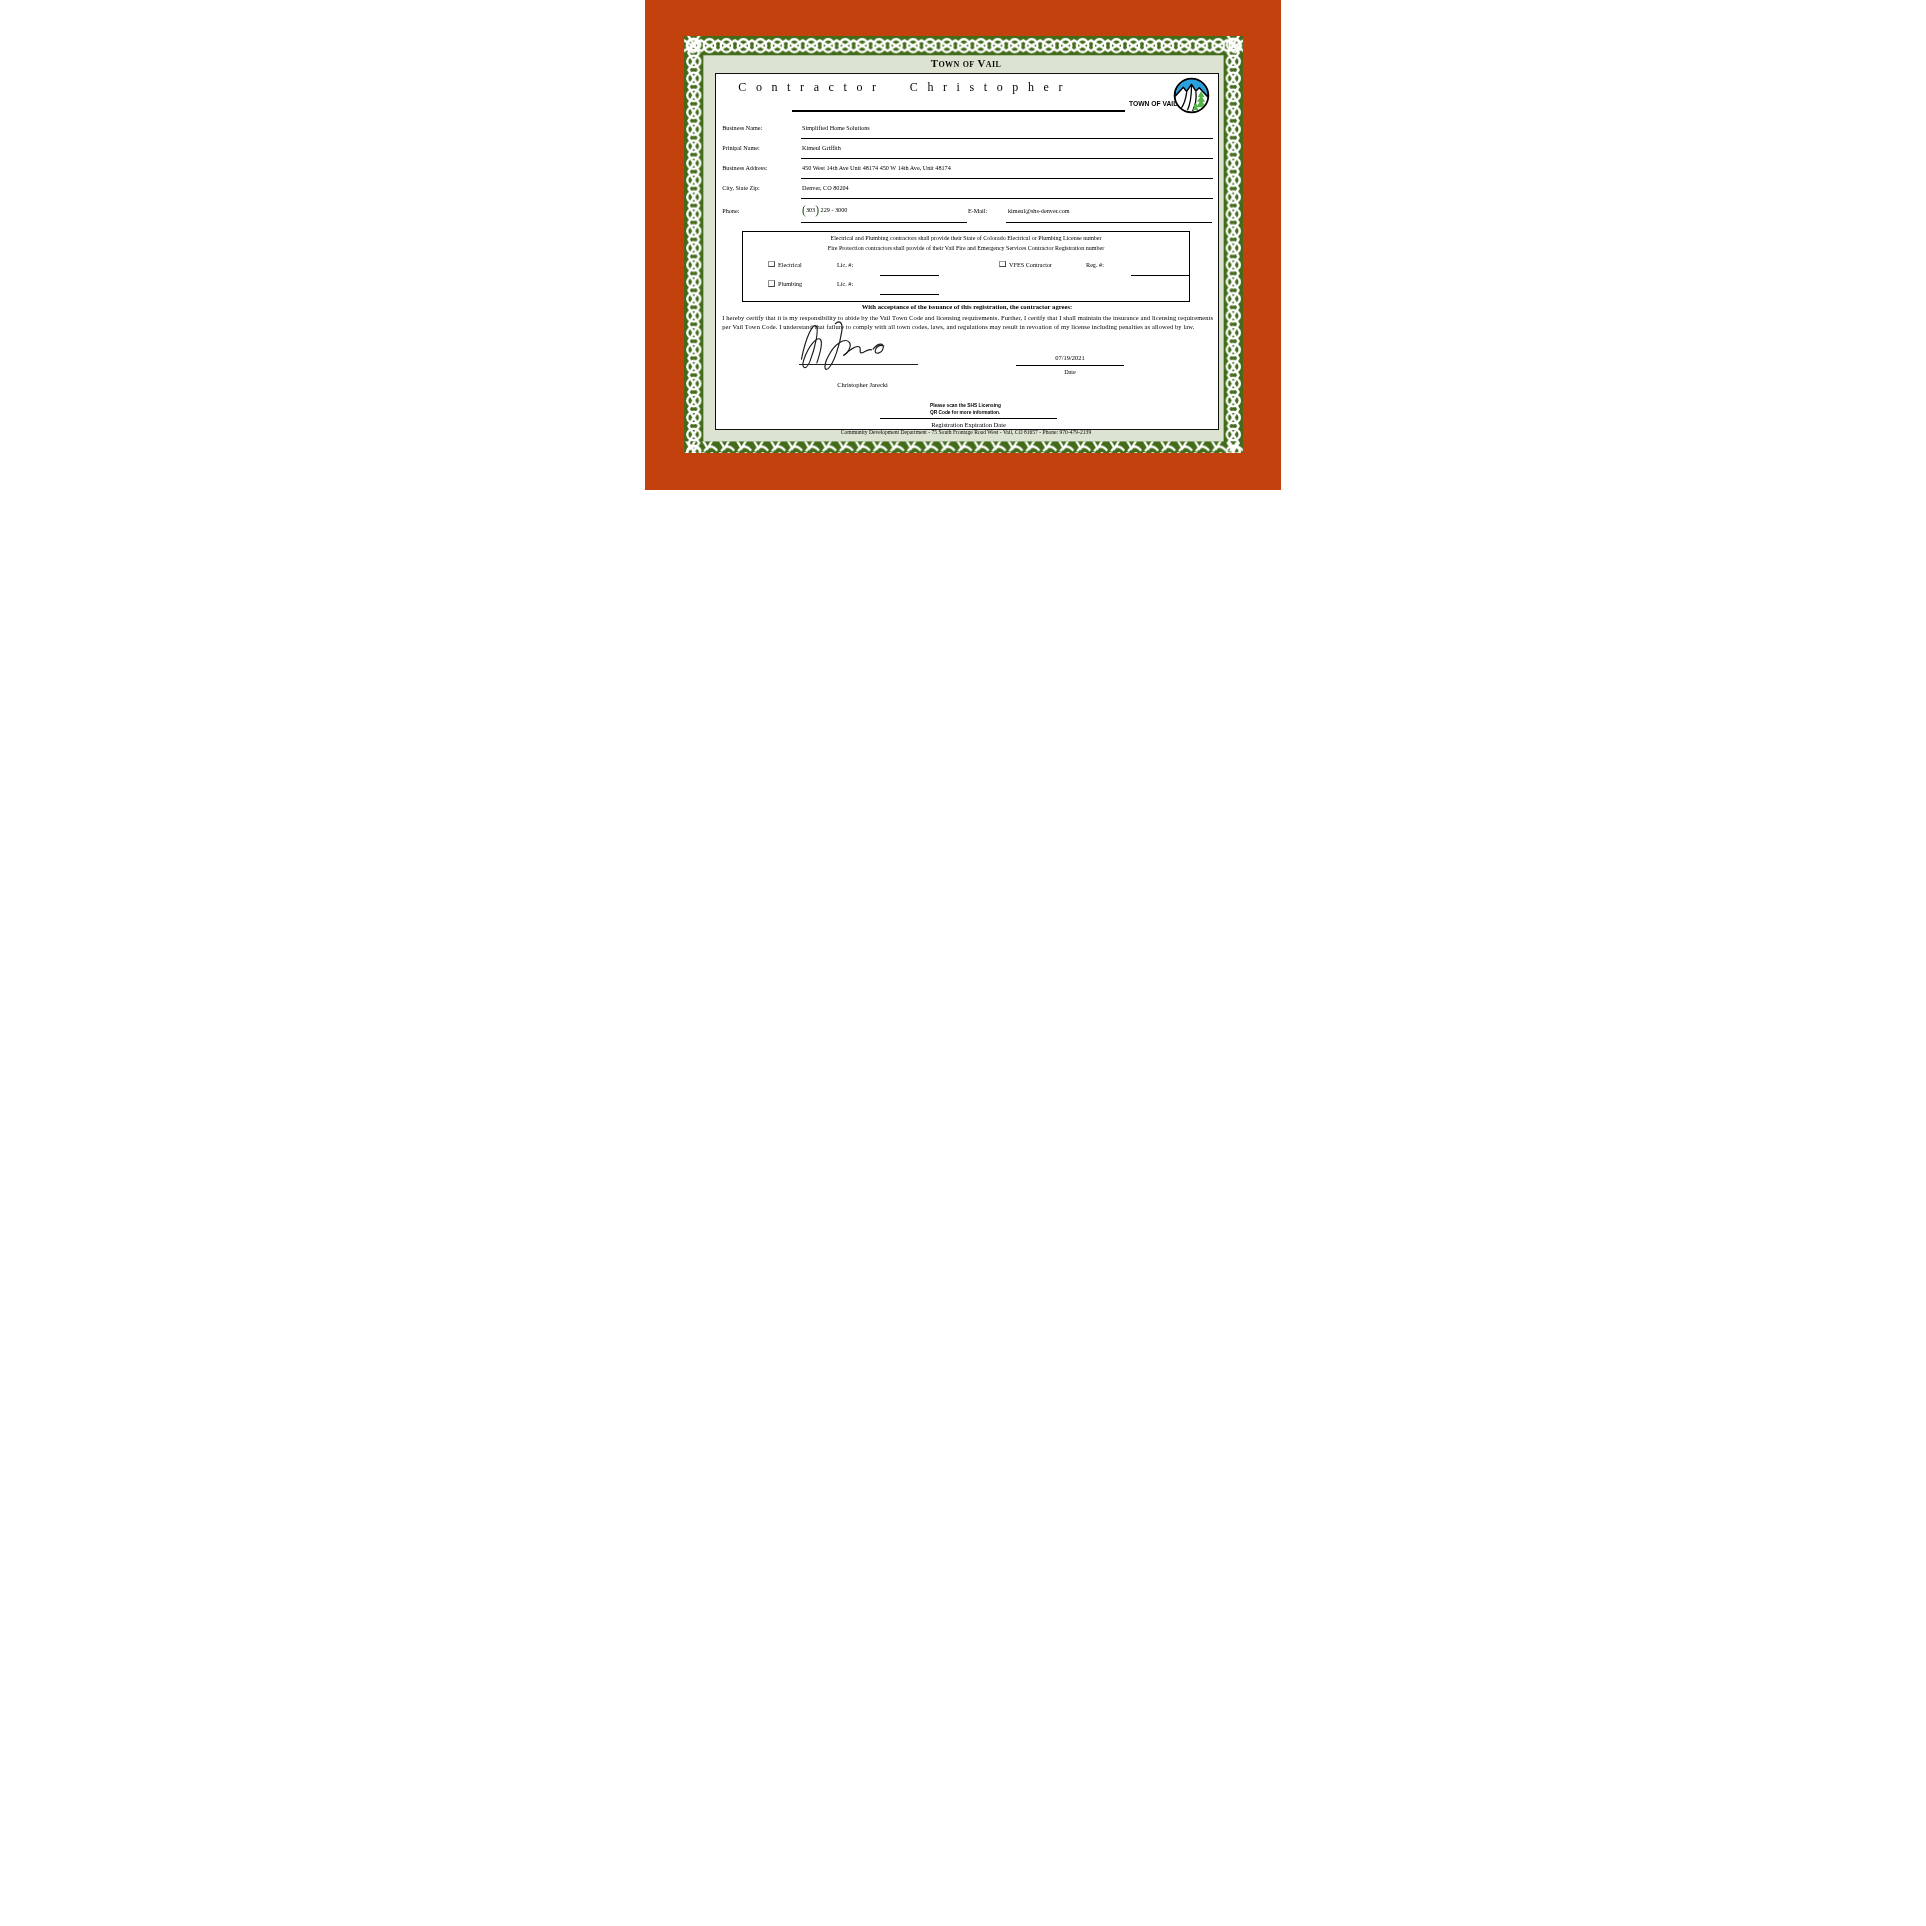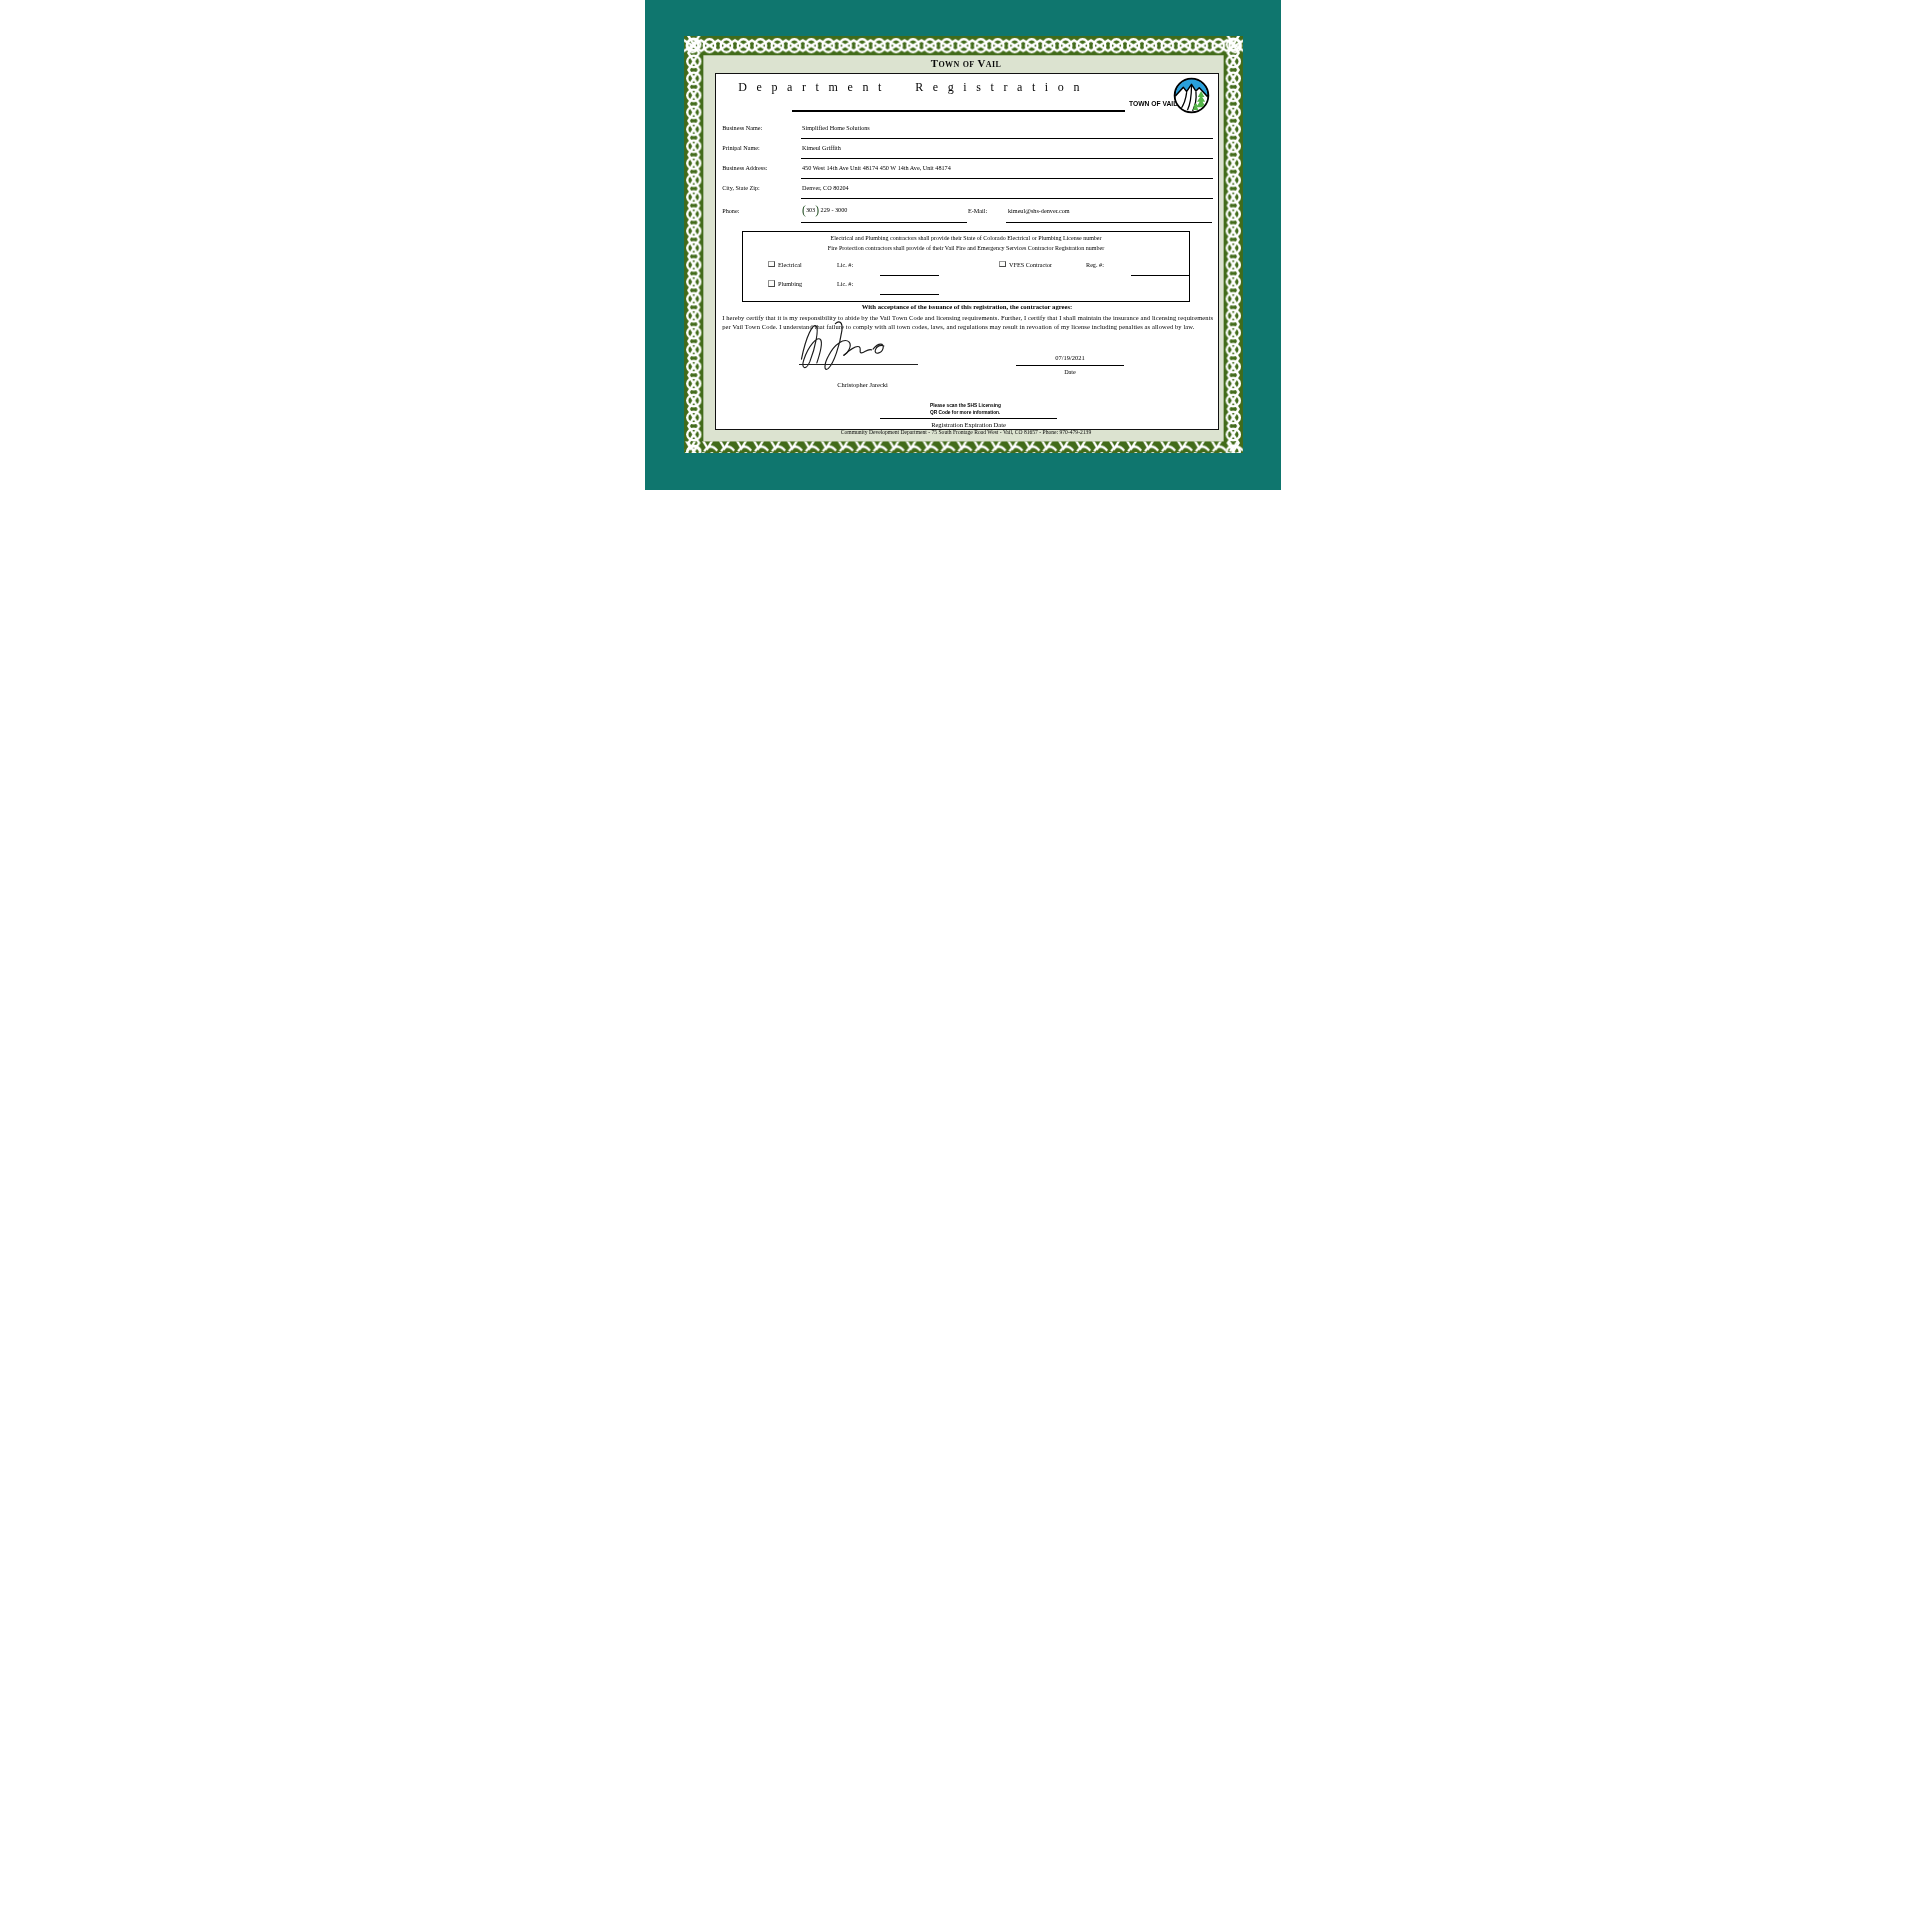--- a/index.html
+++ b/index.html
@@ -1,16 +1,16 @@
 <!DOCTYPE html>
 <html style="font-size:6.2px"><head>
 <meta charset="utf-8">
 <style>
   html,body{margin:0;padding:0;background:#ffffff;}
-  .stage{position:relative;width:636px;height:490px;margin:0 auto;background:#0f766e;
+  .stage{position:relative;width:636px;height:490px;margin:0 auto;background:#c2410c;
          font-family:"Liberation Serif", serif;color:#000;}
   .frame-svg{position:absolute;left:39px;top:36px;}
   .band-title{position:absolute;left:70px;top:57px;width:502px;text-align:center;
               font-size:10.8px;font-weight:700;font-variant:small-caps;letter-spacing:0.4px;color:#0a0a0a;}
   .doc{position:absolute;left:70px;top:73px;width:502px;height:355px;background:#ffffff;
        border:0.8px solid #111;}
   .doc-title{position:absolute;left:22.3px;top:6.2px;font-size:12px;letter-spacing:9.6px;word-spacing:11.6px;
              white-space:nowrap;color:#050505;}
   .title-rule{position:absolute;left:76px;top:36px;width:333px;height:1.5px;background:#000;}
   .logo{position:absolute;right:6.2px;top:1.5px;width:83px;height:43px;}
@@ -83,21 +83,21 @@
     <rect x="0" y="0" width="1450" height="50" fill="url(#knotH)"></rect>
     <rect x="0" y="0" width="50" height="1082" fill="url(#knotV)"></rect>
     <rect x="1400" y="0" width="50" height="1082" fill="url(#knotV)"></rect>
     <rect x="0" y="1052" width="1450" height="30" fill="url(#scallop)"></rect>
   </svg>
 
   <div class="band-title">Town of Vail</div>
 
   <div class="doc">
 
-    <div class="doc-title">Department Registration</div>
+    <div class="doc-title">Contractor Christopher</div>
 
     <div class="logo">
       <div class="logo-word">TOWN OF VAIL</div>
       <svg class="logo-mark" width="37" height="39" viewBox="0 0 100 104">
         <defs>
             <clipPath id="lc">
               <circle cx="50" cy="52" r="43"></circle>
             </clipPath>
           </defs>
         <circle cx="50" cy="52" r="45" fill="#ffffff" stroke="#000000" stroke-width="6"></circle>

